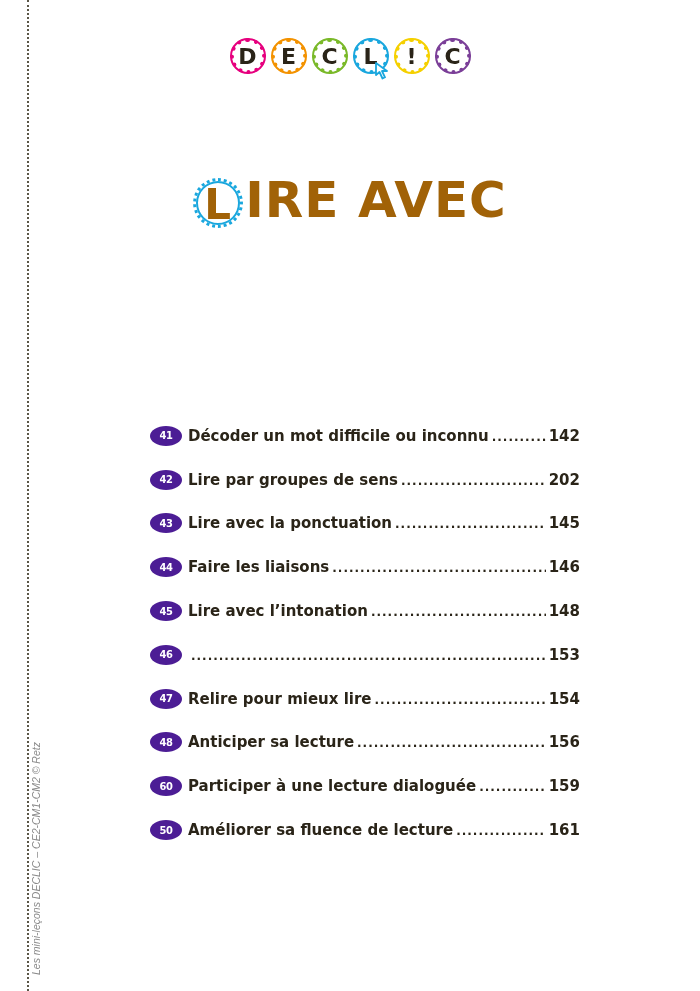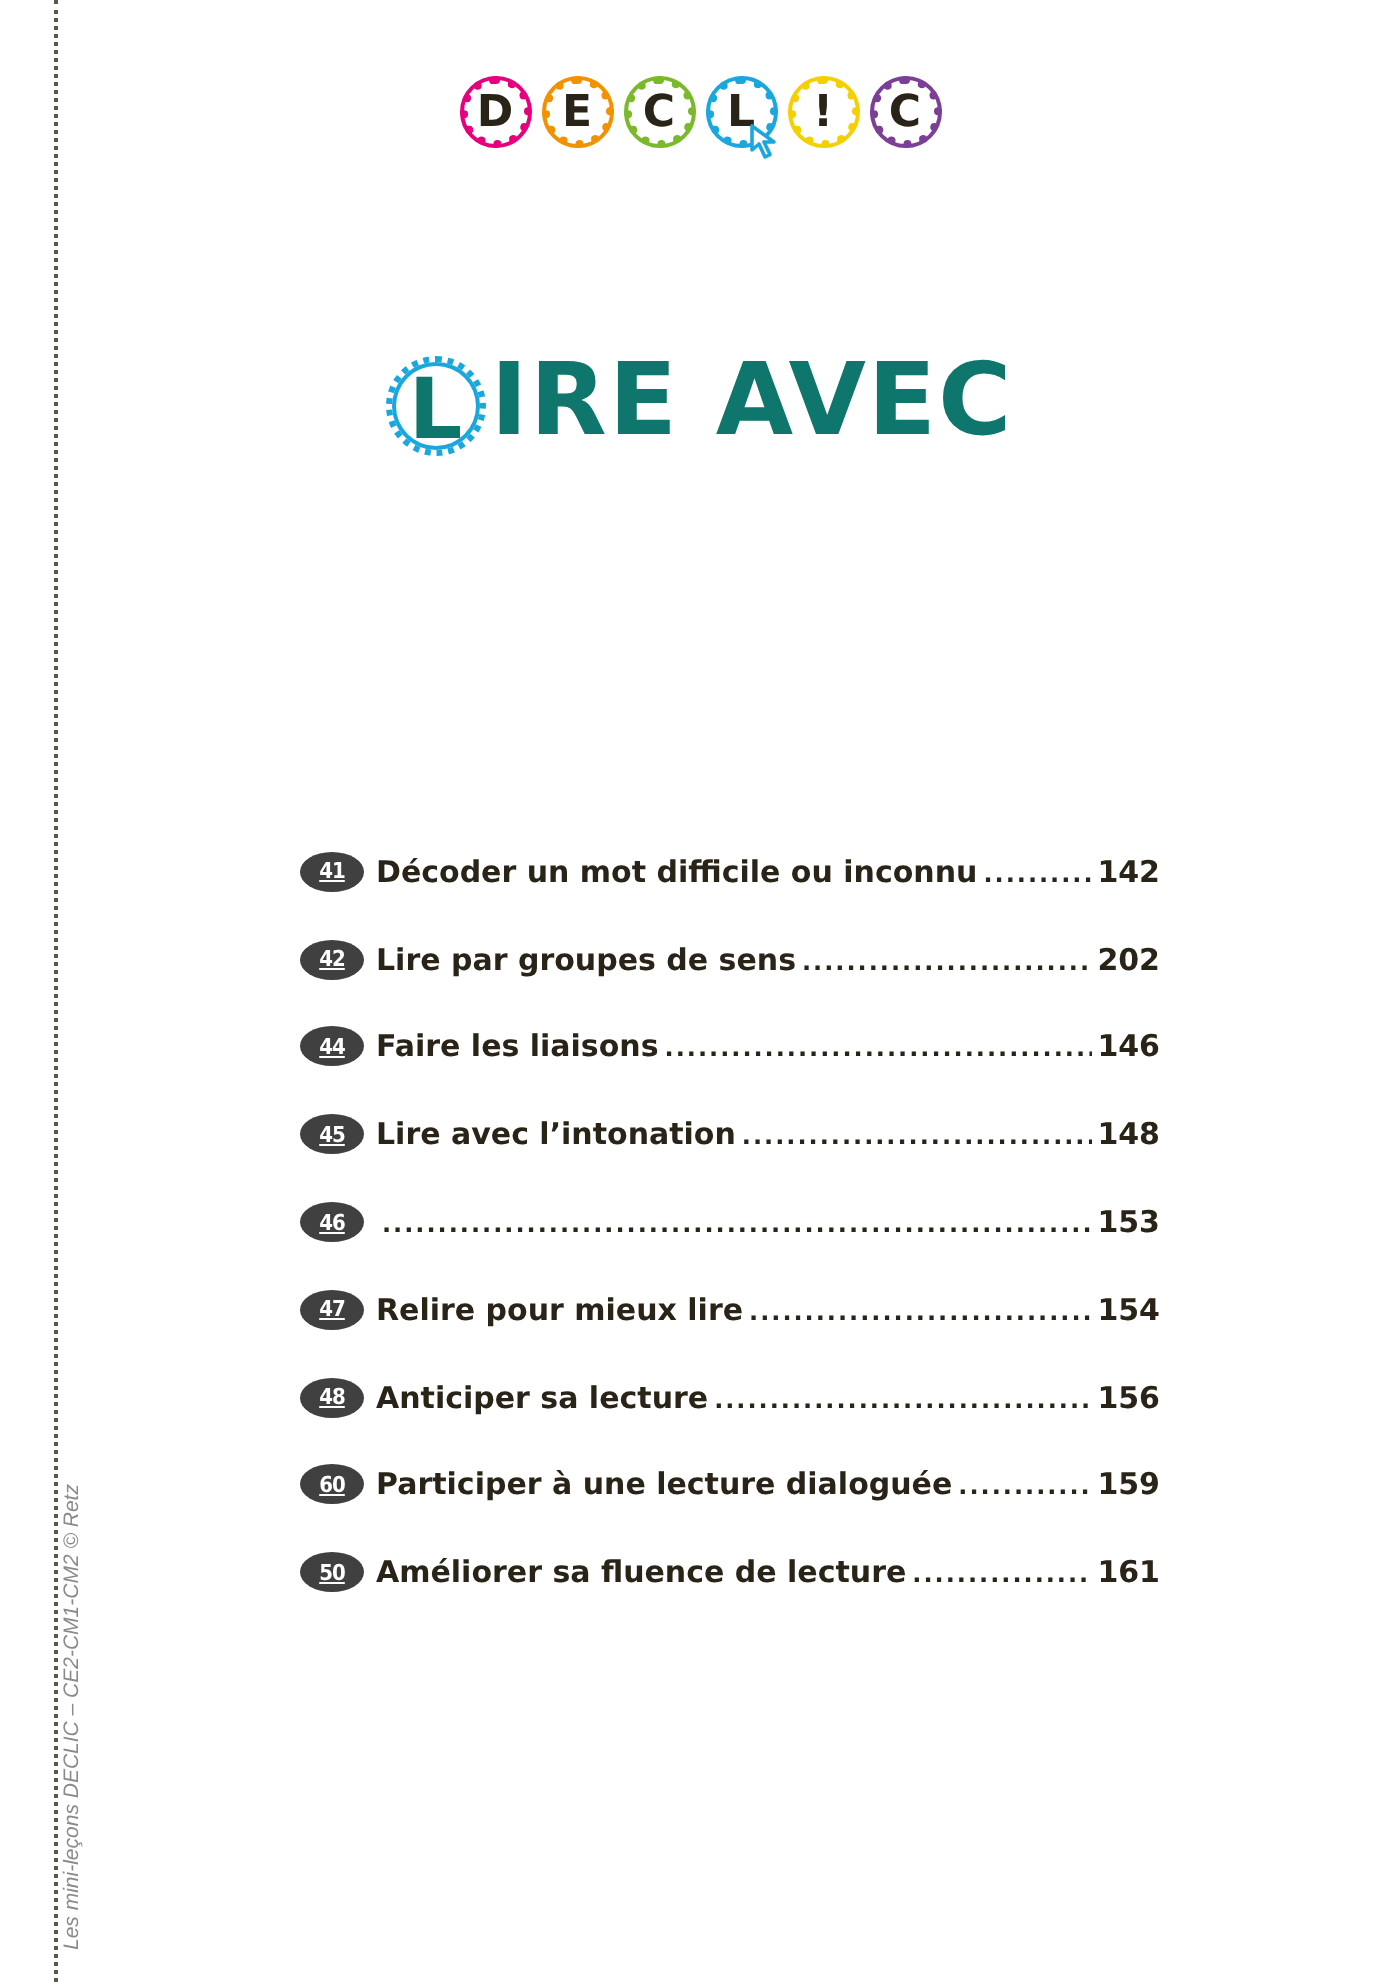--- a/index.html
+++ b/index.html
@@ -11,30 +11,30 @@
                  font-family:"Liberation Sans", sans-serif; font-style:italic; font-size:10.5px; color:#8a8a8a;
                  white-space:nowrap; width:250px; }
   .logo { position:absolute; top:38px; left:0; width:700px; display:flex; justify-content:center; gap:5px; }
   .logo-letter { width:36px; height:36px; border-radius:50%; border:4px dotted; box-sizing:border-box;
                  display:flex; align-items:center; justify-content:center; position:relative;
                  font-family:"DejaVu Sans", sans-serif; font-weight:bold; font-size:22px; color:#2a2418; }
   .logo-letter::before { content:""; position:absolute; inset:-4px; border-radius:50%; border:2px solid; border-color:inherit; }
   .cursor { position:absolute; left:18px; top:20px; width:16px; height:18px; }
   .title { position:absolute; top:168px; left:0; width:700px; text-align:center;
            font-family:"DejaVu Sans", sans-serif; font-weight:bold; font-size:50px; line-height:64px;
-           color:#0f766e; letter-spacing:1px; }
+           color:#a16207; letter-spacing:1px; }
   .title-first { display:inline-block; width:50px; height:50px; border-radius:50%; border:3px dotted #1aa7de;
                  box-shadow:0 0 0 2px #1aa7de inset; position:relative; vertical-align:-2px; line-height:48px;
                  text-align:center; margin-right:2px; box-sizing:border-box; font-size:42px; }
   .toc { position:absolute; top:414px; left:150px; width:430px; }
   .toc-item { display:flex; align-items:center; height:43.8px; font-family:"DejaVu Sans", sans-serif;
               font-weight:bold; font-size:15px; color:#2a2418; }
-  .badge { width:32px; height:20px; border-radius:50%; background:#404040; color:#fff;
+  .badge { width:32px; height:20px; border-radius:50%; background:#4c1d95; color:#fff;
            font-family:"DejaVu Sans Condensed","DejaVu Sans", sans-serif; font-size:11px; font-weight:bold;
-           display:flex; align-items:center; justify-content:center; flex:none; margin-right:6px; letter-spacing:-0.5px;text-decoration:underline; }
+           display:flex; align-items:center; justify-content:center; flex:none; margin-right:6px; letter-spacing:-0.5px; }
   .label { white-space:nowrap; flex:none; }
   .dots { flex:1; overflow:hidden; white-space:nowrap; margin:0 3px; font-size:12px; letter-spacing:1px; position:relative; top:1px; }
   .dots::after { content:"......................................................................................................................................................"; }
   .page { flex:none; font-size:15px; }
 </style>
 </head>
 <body>
 
 <div class="margin-line"></div>
 <div class="margin-note">Les mini-leçons DECLIC – CE2-CM1-CM2 © Retz</div>
@@ -62,20 +62,26 @@
     <span class="badge">41</span>
     <span class="label">Décoder un mot difficile ou inconnu</span>
     <span class="dots"></span>
     <span class="page">142</span>
   </div>
   <div class="toc-item">
     <span class="badge">42</span>
     <span class="label">Lire par groupes de sens</span>
     <span class="dots"></span>
     <span class="page">202</span>
+  </div>
+  <div class="toc-item">
+    <span class="badge">43</span>
+    <span class="label">Lire avec la ponctuation</span>
+    <span class="dots"></span>
+    <span class="page">145</span>
   </div>
   <div class="toc-item">
     <span class="badge">44</span>
     <span class="label">Faire les liaisons</span>
     <span class="dots"></span>
     <span class="page">146</span>
   </div>
   <div class="toc-item">
     <span class="badge">45</span>
     <span class="label">Lire avec l’intonation</span>

